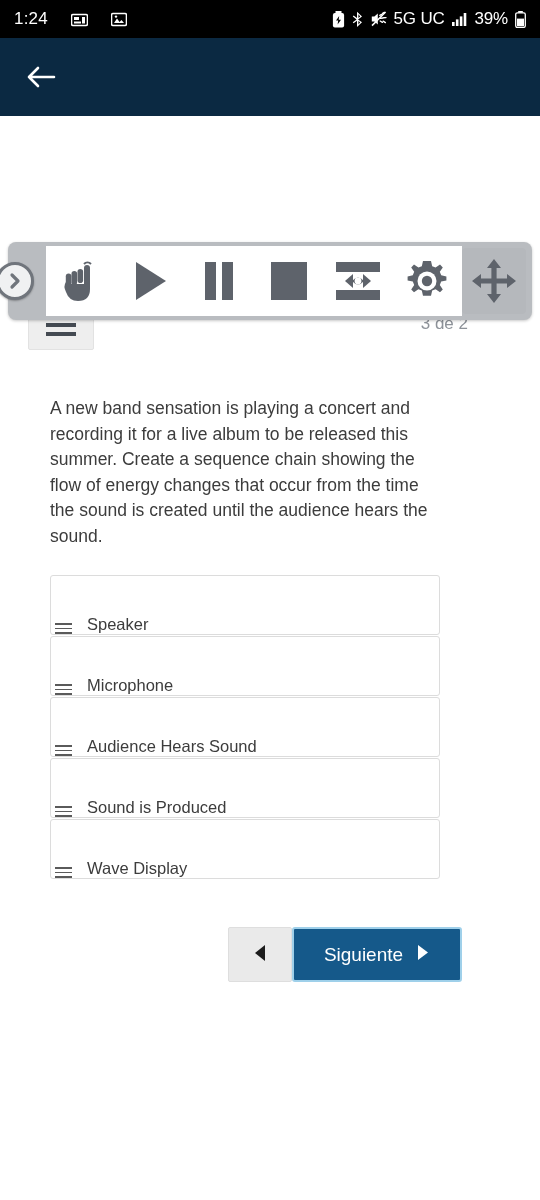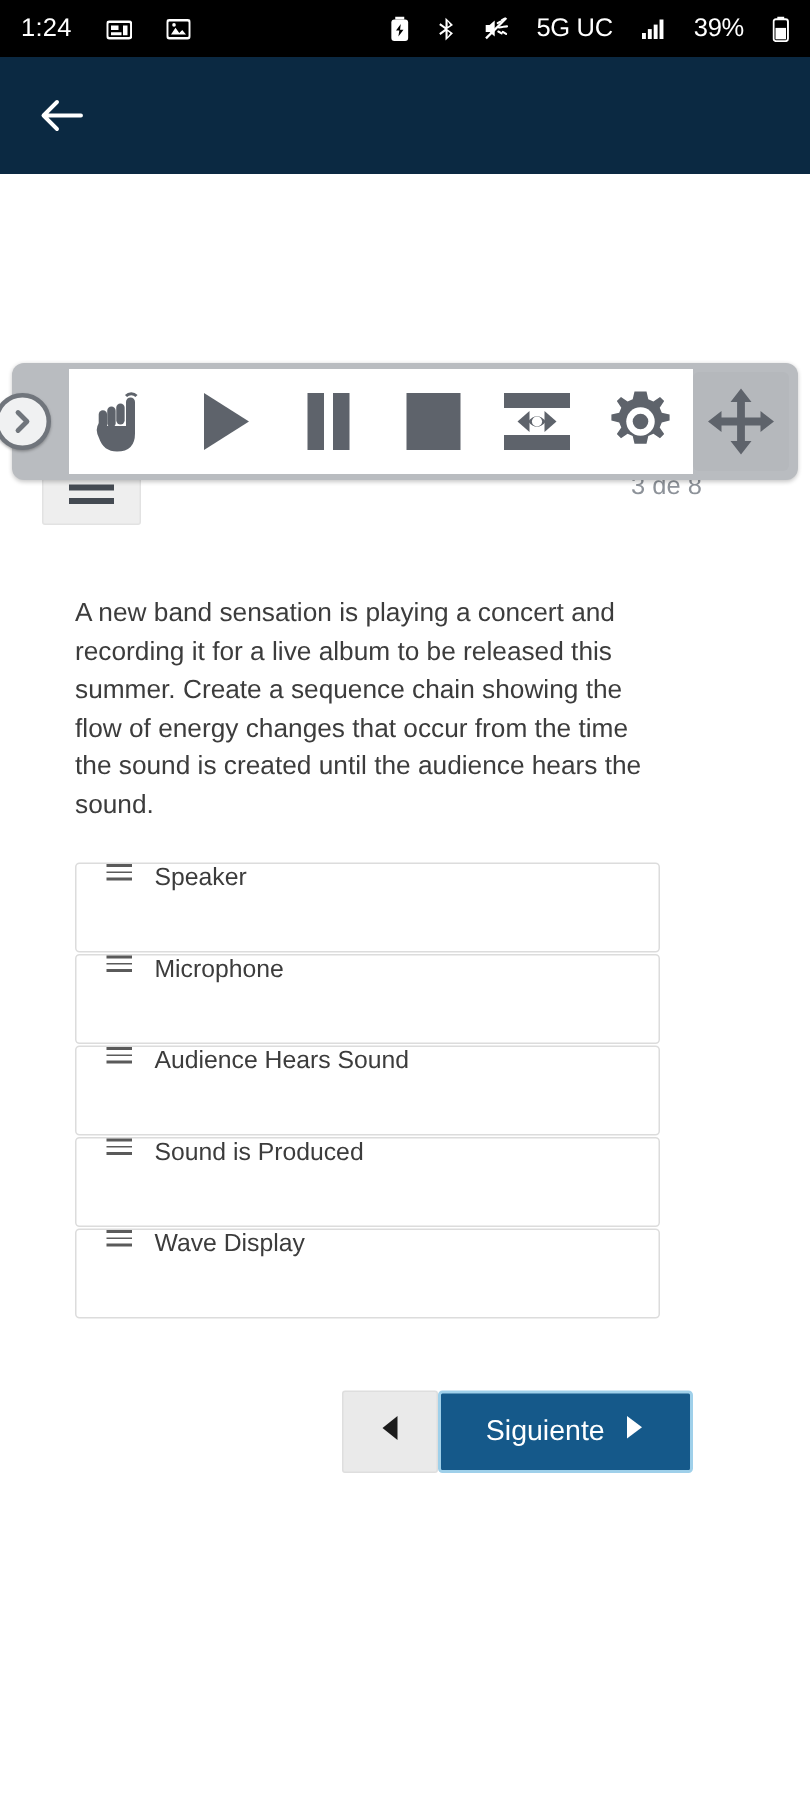--- a/index.html
+++ b/index.html
@@ -11,21 +11,21 @@
   }
   .phone { position: relative; width: 540px; height: 1200px; background: #ffffff; }
 
   
   .statusbar {
     height: 38px; background: #000000; color: #ffffff;
     display: flex; align-items: center; justify-content: space-between;
     padding: 0 14px; font-size: 17px;
   }
   .sb-left { display: flex; align-items: center; gap: 23px; }
-  .sb-right { display: flex; align-items: center; gap: 19px; font-size: 17px; }
+  .sb-right { display: flex; align-items: center; gap: 7px; font-size: 17px; }
   .sb-time { font-size: 17px; letter-spacing: .2px; }
   .sb-ic { display: inline-flex; align-items: center; }
   .sb-text { font-size: 17px; letter-spacing: -.2px; }
 
   
   .appbar {
     height: 78px; background: #0b2942; display: flex; align-items: center;
     padding: 0 0 0 24px; color: #ffffff;
   }
   .back-arrow { width: 34px; height: 34px; display: flex; align-items: center; justify-content: center; cursor: pointer; }
@@ -84,21 +84,21 @@
   .card { position: absolute; left: 0; top: 228px; width: 490px; }
   .prompt {
     margin: 52px 50px 0 50px;
     font-size: 17.5px; line-height: 25.5px; color: #3c3c3c;
   }
 
   .seq-list { margin: 26px 50px 0 50px; }
   .seq-item {
     height: 60px; background: #ffffff;
     border: 1px solid #dcdcdc; border-radius: 3px;
-    display: flex; align-items: flex-start; padding-left: 16px;
+    display: flex; align-items: flex-end; padding-left: 0;
     margin-bottom: 1px;
   }
   .grip { width: 24px; display: flex; flex-direction: column; align-items: center; gap: 3px; margin-right: 12px; }
   .grip i { width: 17px; height: 1.7px; background: #5a5a5a; display: block; }
   .seq-label { font-size: 16.5px; color: #3c3c3c; }
 
   .nav-row {
     margin: 48px 28px 0 28px; display: flex; align-items: center; justify-content: flex-end;
   }
   .btn-prev {
@@ -185,21 +185,21 @@
     </div>
   </div>
 
   <div class="page">
 
     <div class="page-menu-btn">
       <i></i>
         <i></i>
     </div>
 
-    <div class="pager-count">3 de 8</div>
+    <div class="pager-count">3 de 2</div>
 
     <div class="acc-toolbar">
 
       <div class="acc-expand">
         <svg width="18" height="18" viewBox="0 0 18 18">
             <path d="M6 3 L12 9 L6 15" fill="none" stroke="#70757c" stroke-width="3.2" stroke-linecap="round" stroke-linejoin="round"></path>
           </svg>
       </div>
 
       <div class="acc-strip">

